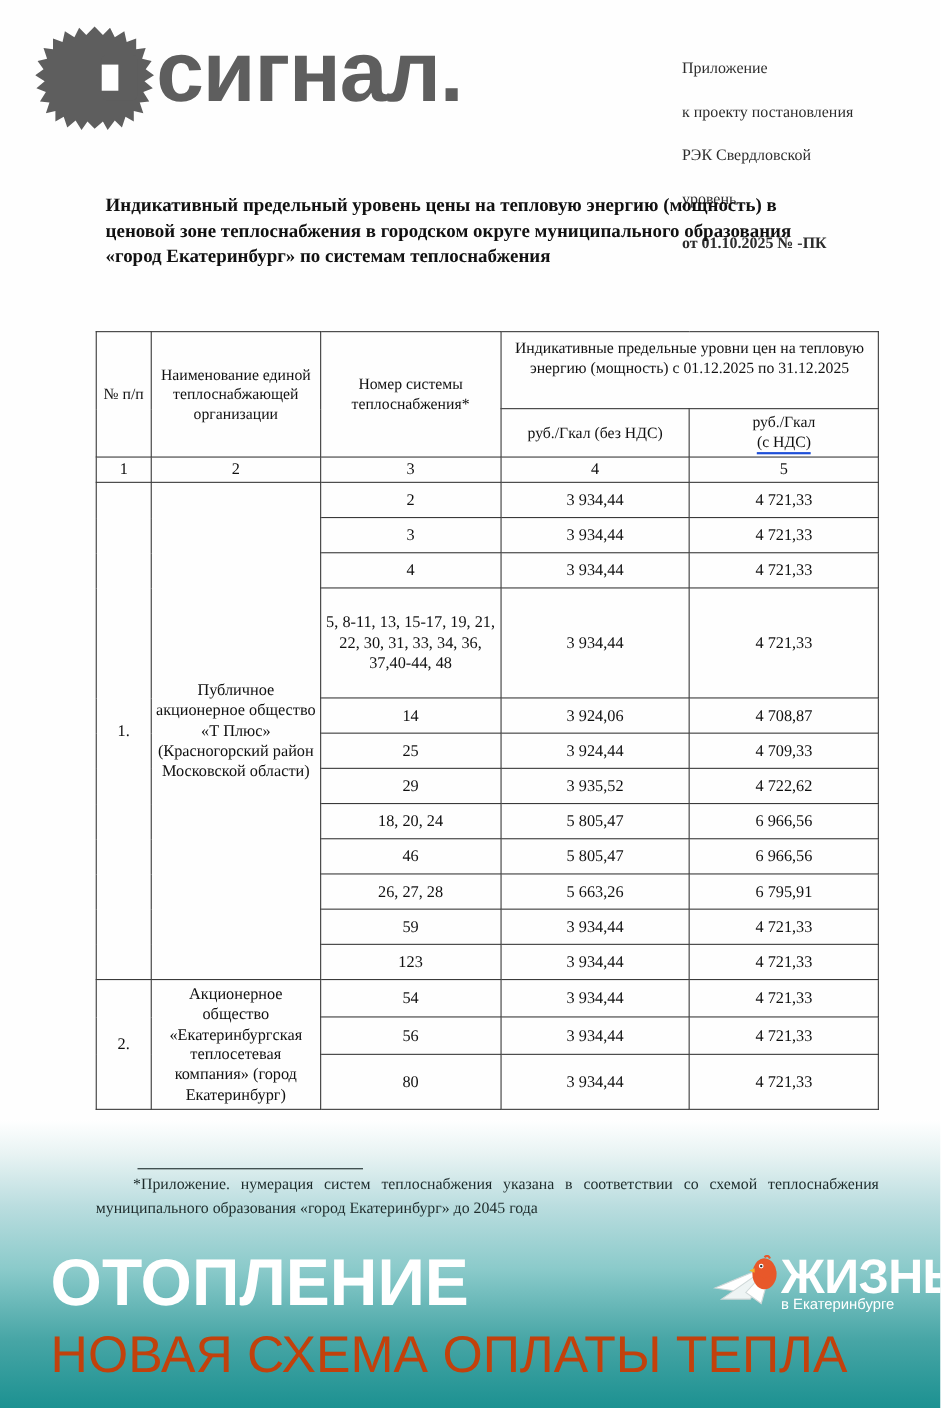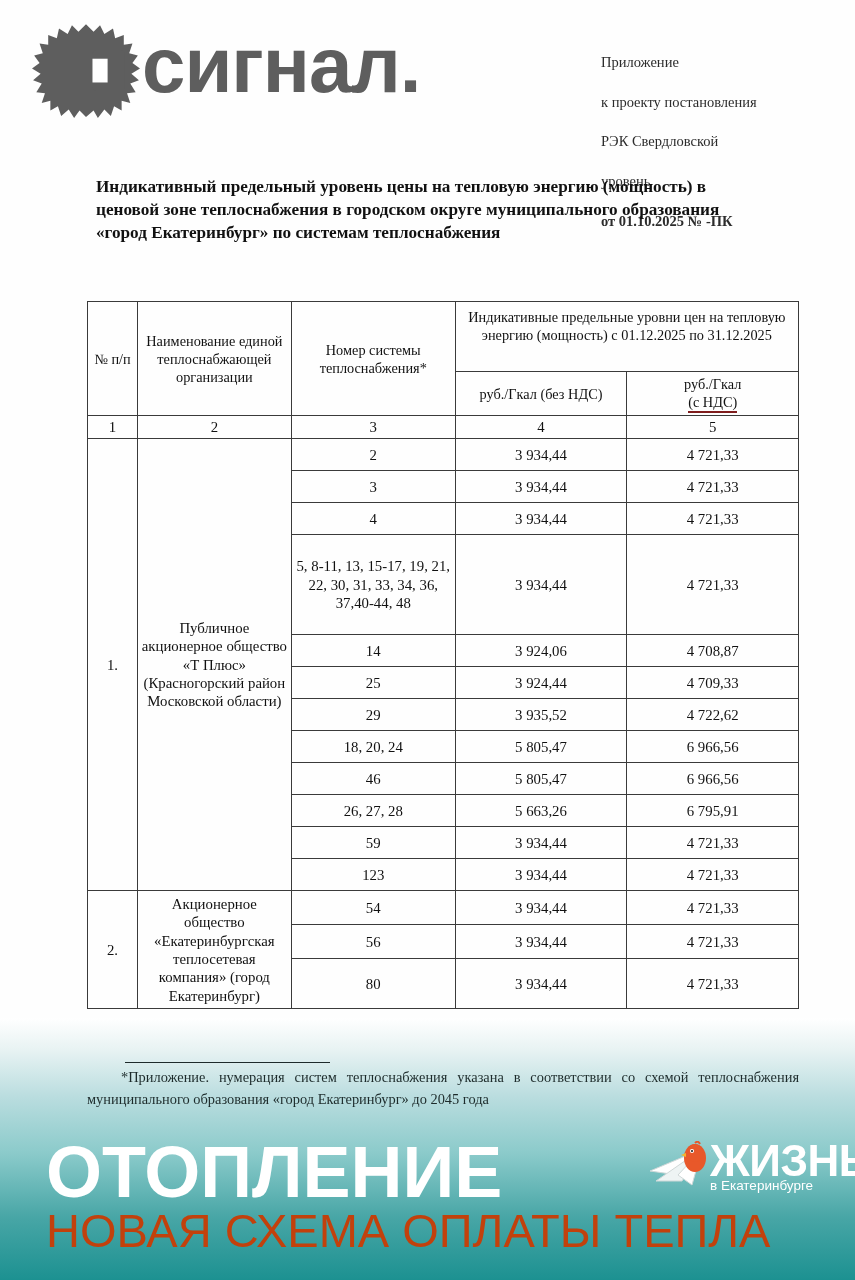--- a/index.html
+++ b/index.html
@@ -29,21 +29,21 @@
   }
   .logo-mark { width:108px; height:108px; display:block; }
   .logo-word {
     font-family:"Liberation Sans", sans-serif;
     font-size:78px; font-weight:700; color:#5e5e5e;
     letter-spacing:-1px; line-height:1;
     margin-left:2px; margin-top:4px;
   }
 
   .appendix-block {
-    position:absolute; left:601px; top:33px;
+    position:absolute; left:620px; top:33px;
     font-family:"Liberation Serif", serif;
     font-size:14.5px; color:#2c2c2c; line-height:1.37;
     white-space:pre-line;
   }
   .appendix-block .l { display:block; }
   .appendix-block .last { font-weight:700; }
 
   
   .doc-title {
     position:absolute; left:96px; top:176px; width:664px;
@@ -75,21 +75,21 @@
   .c2 { width:154px; }
   .c3 { width:164px; }
   .c4 { width:172px; }
   .c5 { width:172px; }
 
   .numrow td { font-size:15px; padding:1px 3px; }
   .org-cell { font-size:14.6px; line-height:1.3; padding:4px 5px; }
   .idx-cell { font-size:14.6px; }
   .syslist { font-size:14.6px; line-height:1.32; padding:5px 6px; }
   .vat-underline {
-    border-bottom:2px solid #7f1d1d;
+    border-bottom:2px solid #1d4ed8;
     padding-bottom:0px;
     display:inline-block;
   }
 
   
   .footnote {
     position:absolute; left:87px; top:1062px; width:712px;
     font-family:"Liberation Serif", serif;
     font-size:14.4px; line-height:1.5; color:#1d2b2b;
     text-align:justify;
@@ -107,21 +107,21 @@
       rgba(255,255,255,1) 0%,
       rgba(232,243,243,1) 12%,
       rgba(186,221,223,1) 30%,
       rgba(138,202,202,1) 52%,
       rgba(72,166,166,1) 76%,
       rgba(28,145,145,1) 100%);
   }
   .banner-line1 {
     position:absolute; left:46px; top:1136px;
     font-family:"Liberation Sans", sans-serif;
-    font-weight:700; font-size:72px; color:#ffffff;
+    font-weight:700; font-size:60px; color:#ffffff;
     letter-spacing:0px; line-height:1;
   }
   .banner-line2 {
     position:absolute; left:46px; top:1207px;
     font-family:"Liberation Sans", sans-serif;
     font-weight:400; font-size:47px; color:#c2410c;
     letter-spacing:0px; line-height:1;
   }
 
   

